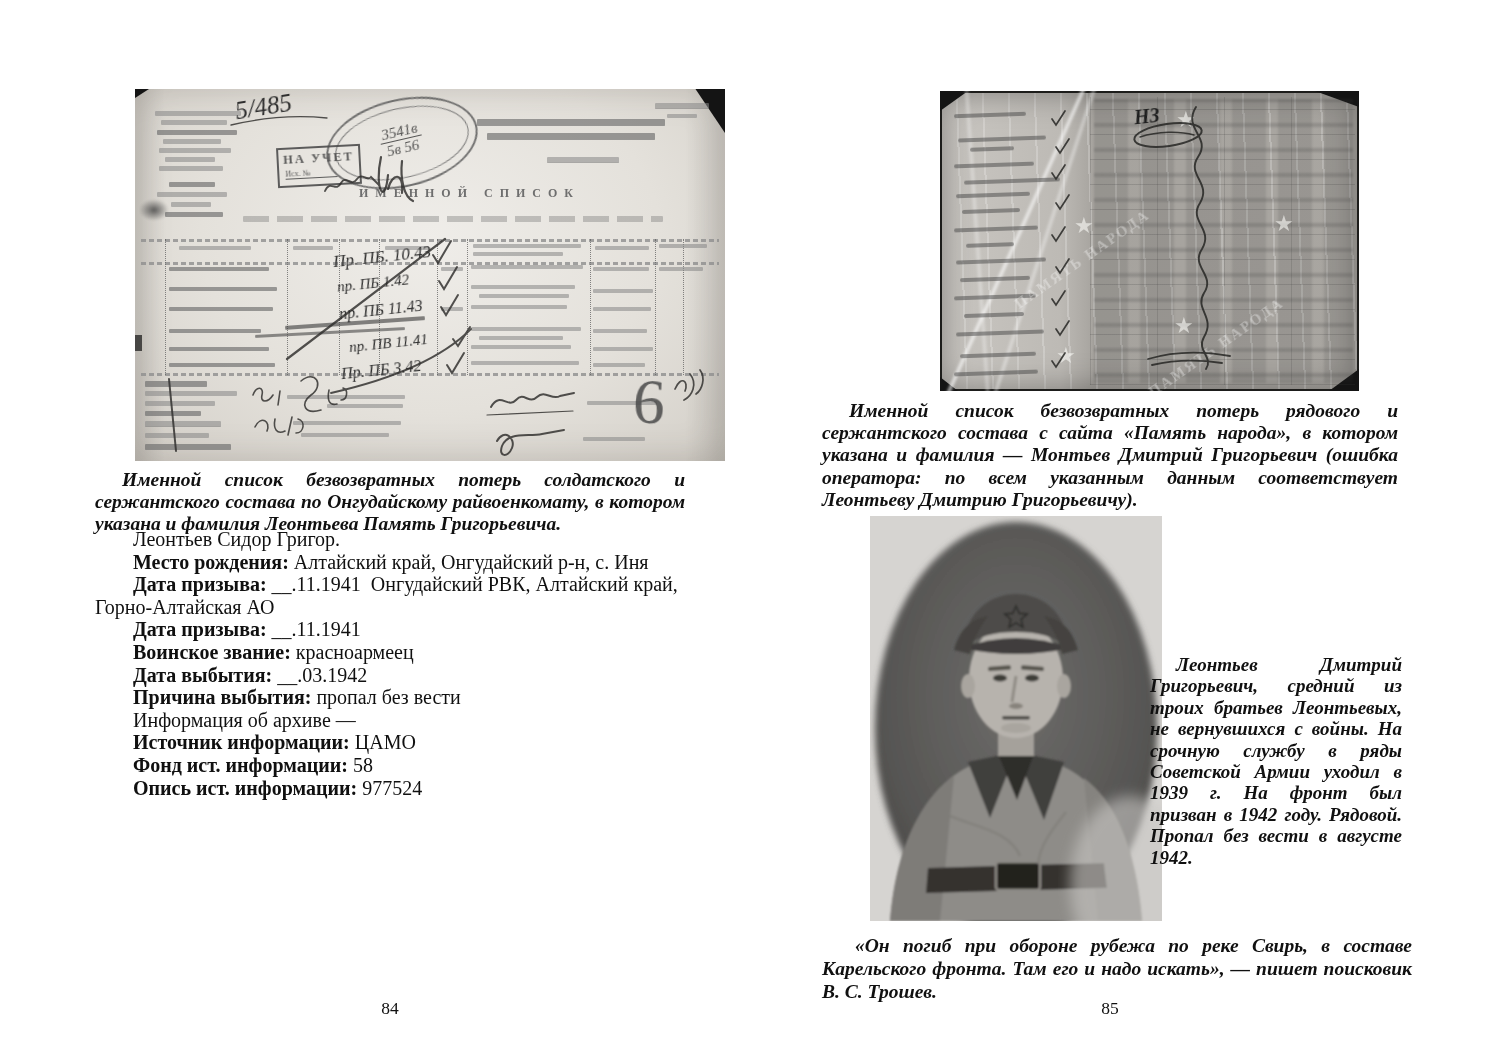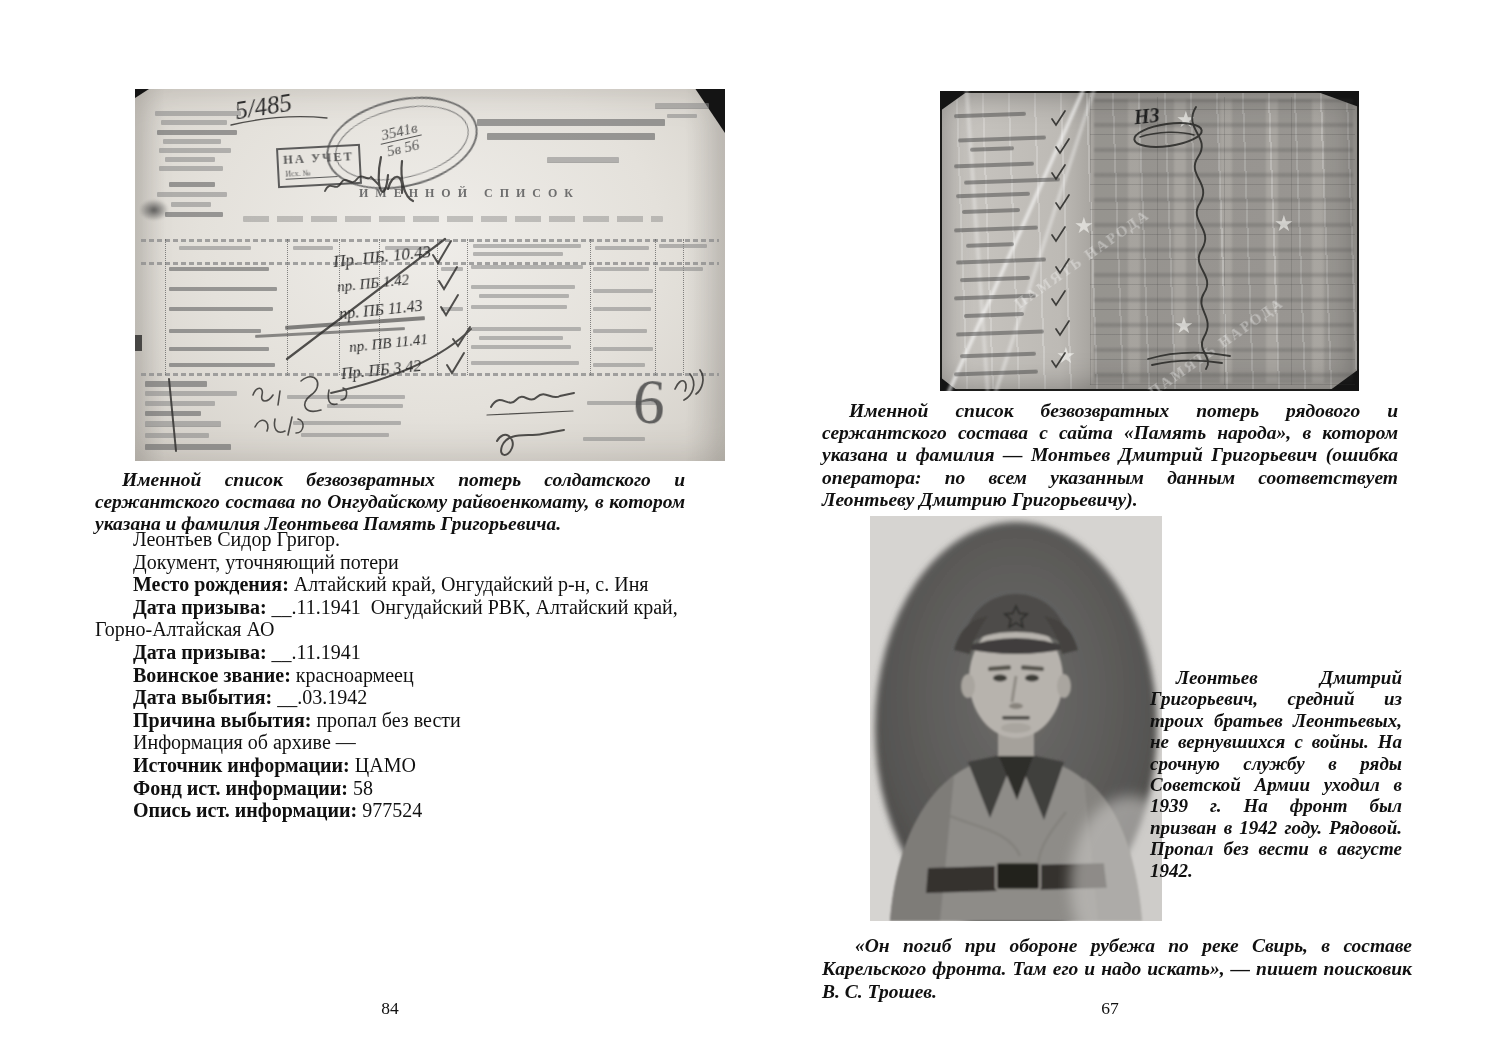--- a/index.html
+++ b/index.html
@@ -68,21 +68,21 @@
       color:#1f1f1f;transform:rotate(-6deg);filter:blur(.3px);}
 
   
   .caption{position:absolute;font-weight:bold;font-style:italic;font-size:19.5px;line-height:22.4px;
            text-align:justify;text-indent:27px;}
   .capA{left:95px;top:449px;width:590px;}
   .capB{left:822px;top:380px;width:576px;}
   .record{position:absolute;left:95px;top:528px;width:594px;font-size:20px;line-height:22.6px;}
   .rec{white-space:pre-wrap;text-indent:38px;}
   .rec b{font-weight:bold;}
-  .bio{position:absolute;left:1150px;top:648px;width:252px;font-weight:bold;font-style:italic;
+  .bio{position:absolute;left:1150px;top:635px;width:252px;font-weight:bold;font-style:italic;
        font-size:19px;line-height:21.4px;text-align:justify;text-indent:26px;}
   .quote{position:absolute;left:822px;top:914px;width:590px;font-weight:bold;font-style:italic;
          font-size:19.5px;line-height:23px;text-align:justify;text-indent:33px;}
   .pageno{position:absolute;top:998px;font-size:17.5px;text-align:center;}
   .pnA{left:95px;width:590px;}
   .pnB{left:822px;width:576px;}
 
   
   .photo{left:830px;top:500px;width:292px;height:405px;}
 </style>
@@ -227,21 +227,20 @@
           <path d="M362,352 c7,-13 19,-3 15,7 c-4,10 -14,9 -10,-2 c6,-15 26,-9 40,-12 l22,-4" stroke-width="2"></path>
           <path d="M540,300 c6,-14 14,-8 10,2 m5,-17 c8,10 2,22 -6,26 m16,-30 c6,8 2,20 -4,24" stroke-width="1.7"></path>
         </g>
       </svg>
     </figure>
 
     <p class="caption capA">Именной список безвозвратных потерь солдатского и сержантского состава по Онгудайскому райвоенкомату, в котором указана и фамилия Леонтьева Память Григорьевича.</p>
 
     <div class="record">
       <div class="rec"><b></b><span>Леонтьев Сидор Григор.</span></div>
-      <div class="rec"><b></b><span>Документ, уточняющий потери</span></div>
       <div class="rec"><b>Место рождения:</b><span> Алтайский край, Онгудайский р-н, с. Иня</span></div>
       <div class="rec"><b>Дата призыва:</b><span> __.11.1941  Онгудайский РВК, Алтайский край, Горно-Алтайская АО</span></div>
       <div class="rec"><b>Дата призыва:</b><span> __.11.1941</span></div>
       <div class="rec"><b>Воинское звание:</b><span> красноармеец</span></div>
       <div class="rec"><b>Дата выбытия:</b><span> __.03.1942</span></div>
       <div class="rec"><b>Причина выбытия:</b><span> пропал без вести</span></div>
       <div class="rec"><b></b><span>Информация об архиве —</span></div>
       <div class="rec"><b>Источник информации:</b><span> ЦАМО</span></div>
       <div class="rec"><b>Фонд ист. информации:</b><span> 58</span></div>
       <div class="rec"><b>Опись ист. информации:</b><span> 977524</span></div>
@@ -361,15 +360,15 @@
           <path d="M80,300 C110,312 140,316 150,340 M196,296 C180,316 170,330 168,348" stroke="#7d7b77" stroke-width="2.5" fill="none" opacity=".6"></path>
         </g>
         <ellipse cx="260" cy="368" rx="60" ry="88" fill="#c9c7c4" opacity=".6" filter="url(#blur3)"></ellipse>
       </svg>
     </figure>
 
     <p class="bio">Леонтьев Дмитрий Григорьевич, средний из троих братьев Леонтьевых, не вернувшихся с войны. На срочную службу в ряды Советской Армии уходил в 1939 г. На фронт был призван в 1942 году. Рядовой. Пропал без вести в августе 1942.</p>
 
     <p class="quote">«Он погиб при обороне рубежа по реке Свирь, в составе Карельского фронта. Там его и надо искать», — пишет поисковик В. С. Трошев.</p>
 
-    <div class="pageno pnB">67</div>
+    <div class="pageno pnB">85</div>
   </section>
 </div>
 
 </body></html>

